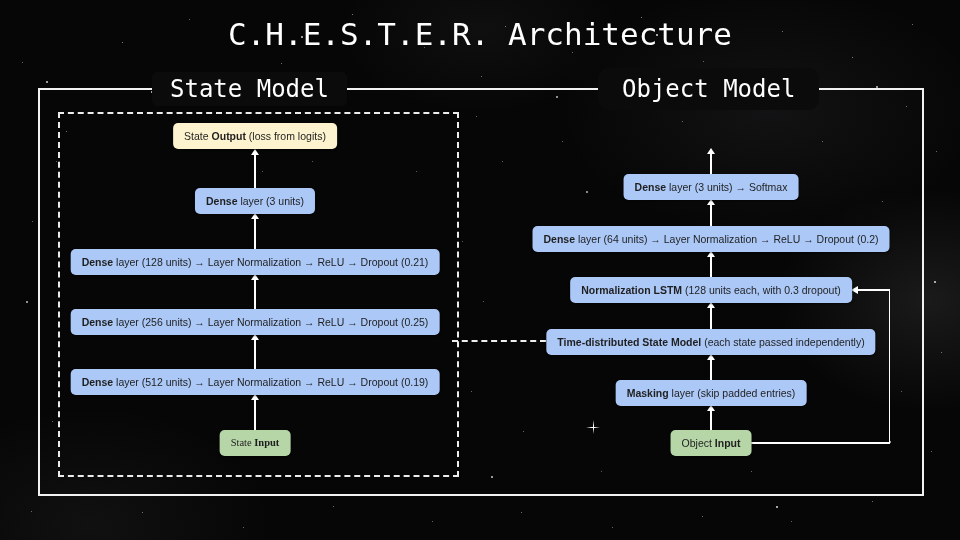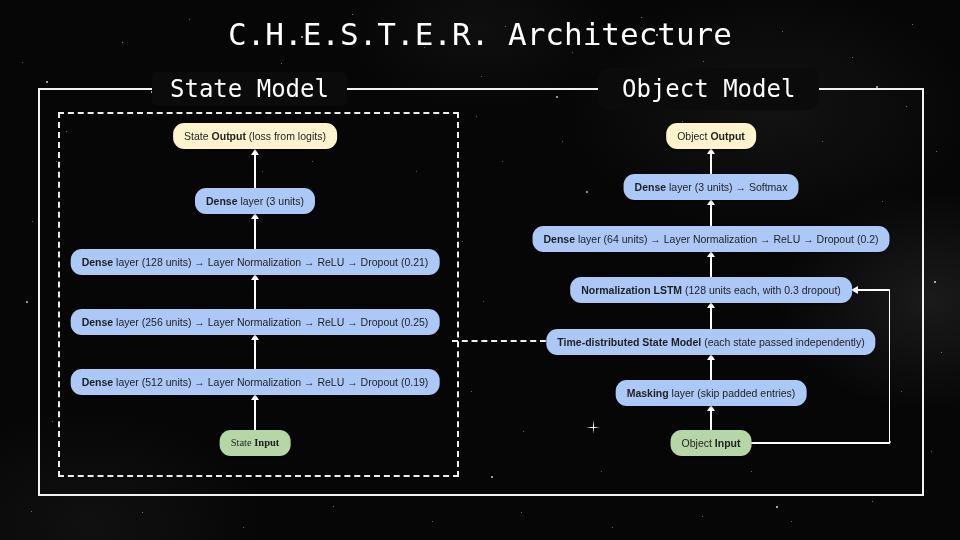--- a/index.html
+++ b/index.html
@@ -52,21 +52,21 @@
   .model-label{
     position:absolute;z-index:3;background:#0b0b0b;color:#fff;
     font-family:"DejaVu Sans Mono", monospace;font-size:24px;line-height:24px;white-space:nowrap;
   }
   .model-label.state{left:152px;top:72px;padding:5px 18px;border-radius:5px;}
   .model-label.object{left:598px;top:68px;padding:9px 24px;border-radius:11px;}
 
   .node{
     position:absolute;transform:translateX(-50%);z-index:2;
     font-size:10.5px;line-height:12px;color:var(--node-text);
-    padding:7px 11px;border-radius:11px;white-space:nowrap;text-align:center;
+    padding:7px 11px;border-radius:5px;white-space:nowrap;text-align:center;
     box-shadow:0 1px 2px rgba(0,0,0,.45);
   }
   .node b{font-weight:bold;}
   .n-blue{background:var(--node-blue);}
   .n-cream{background:var(--node-cream);}
   .n-green{background:var(--node-green);}
 
   .arrow{position:absolute;width:10px;margin-left:-5px;z-index:1;}
   .arrow .al{position:absolute;left:50%;top:3px;bottom:0;width:1.5px;margin-left:-0.75px;background:var(--line);}
   .arrow .ah{position:absolute;top:-1px;left:50%;margin-left:-4px;width:0;height:0;
@@ -114,21 +114,20 @@
     </div>
   <div class="arrow" style="left:255px;top:335px;height:34px;">
       <span class="ah"></span>
       <span class="al"></span>
     </div>
   <div class="arrow" style="left:255px;top:395px;height:35px;">
       <span class="ah"></span>
       <span class="al"></span>
     </div>
 
-  <div class="node n-cream" style="left:711px;top:123px;"><span>Object </span><b>Output</b><span></span></div>
   <div class="node n-blue" style="left:711px;top:174px;"><span></span><b>Dense</b><span> layer (3 units) → Softmax</span></div>
   <div class="node n-blue" style="left:711px;top:226px;"><span></span><b>Dense</b><span> layer (64 units) → Layer Normalization → ReLU → Dropout (0.2)</span></div>
   <div class="node n-blue" style="left:711px;top:277px;"><span></span><b>Normalization LSTM</b><span> (128 units each, with 0.3 dropout)</span></div>
   <div class="node n-blue" style="left:711px;top:329px;"><span></span><b>Time-distributed State Model</b><span> (each state passed independently)</span></div>
   <div class="node n-blue" style="left:711px;top:380px;"><span></span><b>Masking</b><span> layer (skip padded entries)</span></div>
   <div class="node n-green" style="left:711px;top:430px;"><span>Object </span><b>Input</b><span></span></div>
 
   <div class="arrow" style="left:711px;top:149px;height:25px;">
       <span class="ah"></span>
       <span class="al"></span>

